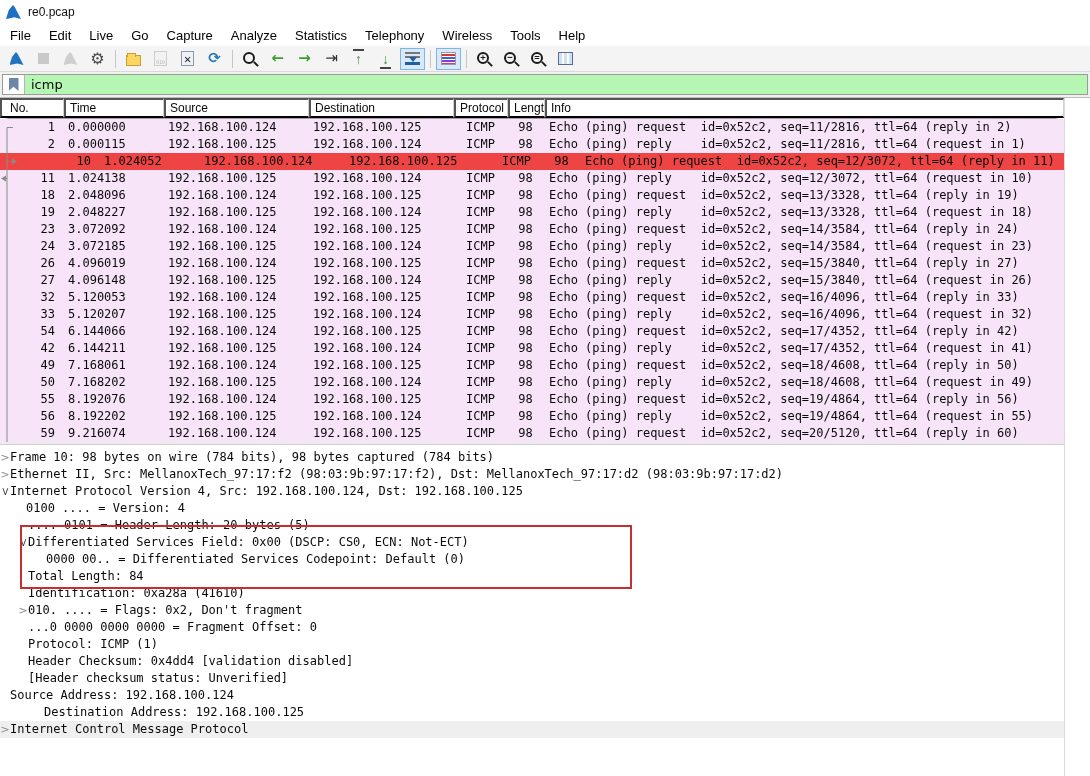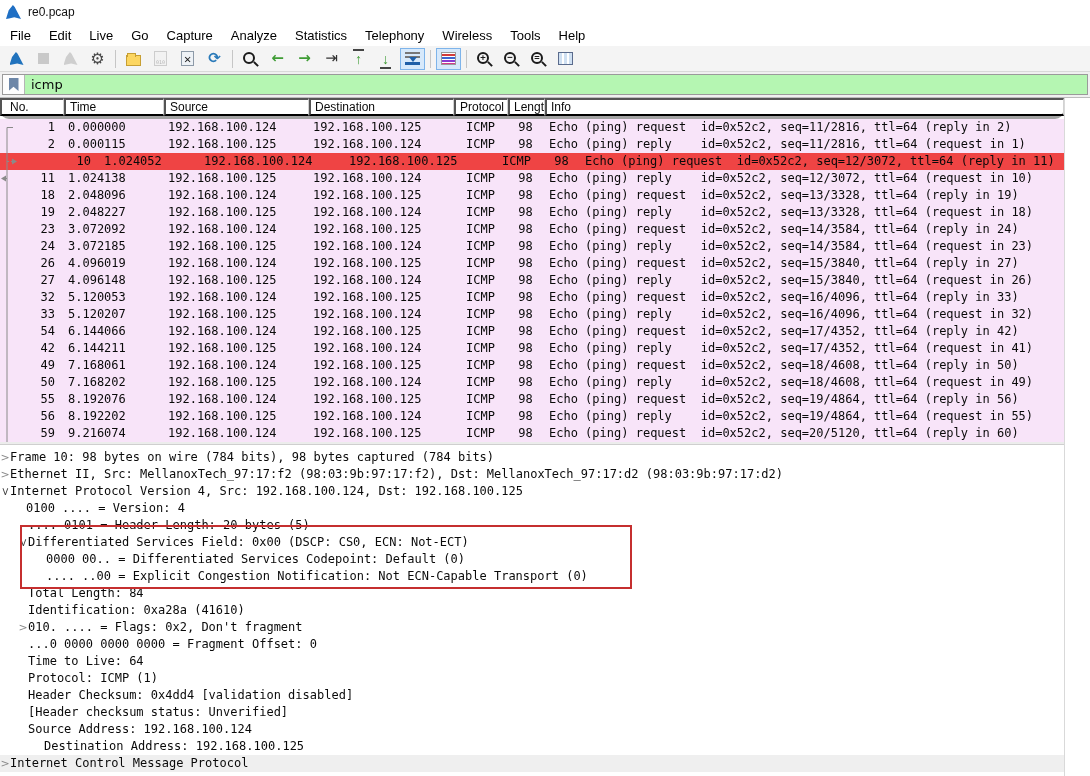--- a/index.html
+++ b/index.html
@@ -70,21 +70,21 @@
   .filter-field { flex:1; height:21px; display:flex; align-items:stretch; border:1px solid #9a9a9a; background:#b5f6b2; }
   .bookmark-btn { width:22px; background:#fdfdfd; border:none; border-right:1px solid #b5b5b5;
                   display:flex; align-items:center; justify-content:center; }
   .bookmark { width:10px; height:13px; background:#6d87a8;
               clip-path:polygon(0 0,100% 0,100% 100%,50% 68%,0 100%); }
   .filter-input { flex:1; border:none; background:transparent; padding-left:6px;
                   font-family:"DejaVu Sans", sans-serif; font-size:13px; color:#0a0a0a; outline:none; }
 
   
   .packet-pane { position:relative; height:344px; border-bottom:1px solid #b9b9b9; background:#fff; width:1064px; }
-  .hdr-row { height:21px; display:flex; background:#ffffff; border-bottom:3px solid #a3a3a3;border-radius:9px; }
+  .hdr-row { height:21px; display:flex; background:#ffffff; border-bottom:1px solid #a3a3a3;border-radius:9px; }
   .hdr-cell { font-size:12px; color:#0a0a0a; display:flex; align-items:center;
               border-right:1px solid #d2d2d2; overflow:hidden; white-space:nowrap; padding-left:4px;
               background:none; font-family:"Liberation Sans", sans-serif; }
   .hdr-cell.col0 { padding-left:8px; }
   .plist-body { position:relative; }
   .prow { height:17px; display:flex; background:#f8e4f9; }
   .prow.selected { background:#ef4444;padding-left:36px; }
   .pcell { font-family:"DejaVu Sans Mono", monospace; font-size:12px; line-height:17px; color:#0a0a0a;
            white-space:pre; overflow:hidden; }
   .col0 { width:64px; }  .col1 { width:100px; } .col2 { width:145px; } .col3 { width:145px; }
@@ -420,30 +420,28 @@
 
   <div class="details-pane">
     <div id="detail-lines">
         <div class="dline" style="padding-left: 0px;"><span class="dexp">&gt;</span><span>Frame 10: 98 bytes on wire (784 bits), 98 bytes captured (784 bits)</span></div>
         <div class="dline" style="padding-left: 0px;"><span class="dexp">&gt;</span><span>Ethernet II, Src: MellanoxTech_97:17:f2 (98:03:9b:97:17:f2), Dst: MellanoxTech_97:17:d2 (98:03:9b:97:17:d2)</span></div>
         <div class="dline" style="padding-left: 0px;"><span class="dexp open">&gt;</span><span>Internet Protocol Version 4, Src: 192.168.100.124, Dst: 192.168.100.125</span></div>
         <div class="dline" style="padding-left: 16px;"><span class="dexp"> </span><span>0100 .... = Version: 4</span></div>
         <div class="dline" style="padding-left: 18px;"><span class="dexp"> </span><span>.... 0101 = Header Length: 20 bytes (5)</span></div>
         <div class="dline" style="padding-left: 18px;"><span class="dexp open">&gt;</span><span>Differentiated Services Field: 0x00 (DSCP: CS0, ECN: Not-ECT)</span></div>
         <div class="dline" style="padding-left: 36px;"><span class="dexp"> </span><span>0000 00.. = Differentiated Services Codepoint: Default (0)</span></div>
-        <div class="dline" style="padding-left: 36px;"><span class="dexp"> </span><span>.... ..00 = Explicit Congestion Notification: Not ECN-Capable Transport (0)</span></div>
         <div class="dline" style="padding-left: 18px; align-items: center;"><span class="dexp"> </span><span>Total Length: 84</span></div>
         <div class="dline" style="padding-left: 18px;"><span class="dexp"> </span><span>Identification: 0xa28a (41610)</span></div>
         <div class="dline" style="padding-left: 18px;"><span class="dexp">&gt;</span><span>010. .... = Flags: 0x2, Don't fragment</span></div>
         <div class="dline" style="padding-left: 18px;"><span class="dexp"> </span><span>...0 0000 0000 0000 = Fragment Offset: 0</span></div>
-        <div class="dline" style="padding-left: 18px;"><span class="dexp"> </span><span>Time to Live: 64</span></div>
         <div class="dline" style="padding-left: 18px;"><span class="dexp"> </span><span>Protocol: ICMP (1)</span></div>
         <div class="dline" style="padding-left: 18px;"><span class="dexp"> </span><span>Header Checksum: 0x4dd4 [validation disabled]</span></div>
         <div class="dline" style="padding-left: 18px;"><span class="dexp"> </span><span>[Header checksum status: Unverified]</span></div>
-        <div class="dline" style="padding-left: 18px;"><span class="dexp"> </span><span>Source Address: 192.168.100.124</span></div>
+        <div class="dline" style=""><span class="dexp"> </span><span>Source Address: 192.168.100.124</span></div>
         <div class="dline" style="padding-left: 34px;"><span class="dexp"> </span><span>Destination Address: 192.168.100.125</span></div>
         <div class="dline shaded" style="padding-left: 0px;"><span class="dexp">&gt;</span><span>Internet Control Message Protocol</span></div>
       </div>
     <div class="annotation-box" style="border-color: rgb(197, 47, 47);"></div>
   </div>
 
   <div class="right-strip"></div>
 </div>
 
 </body></html>

